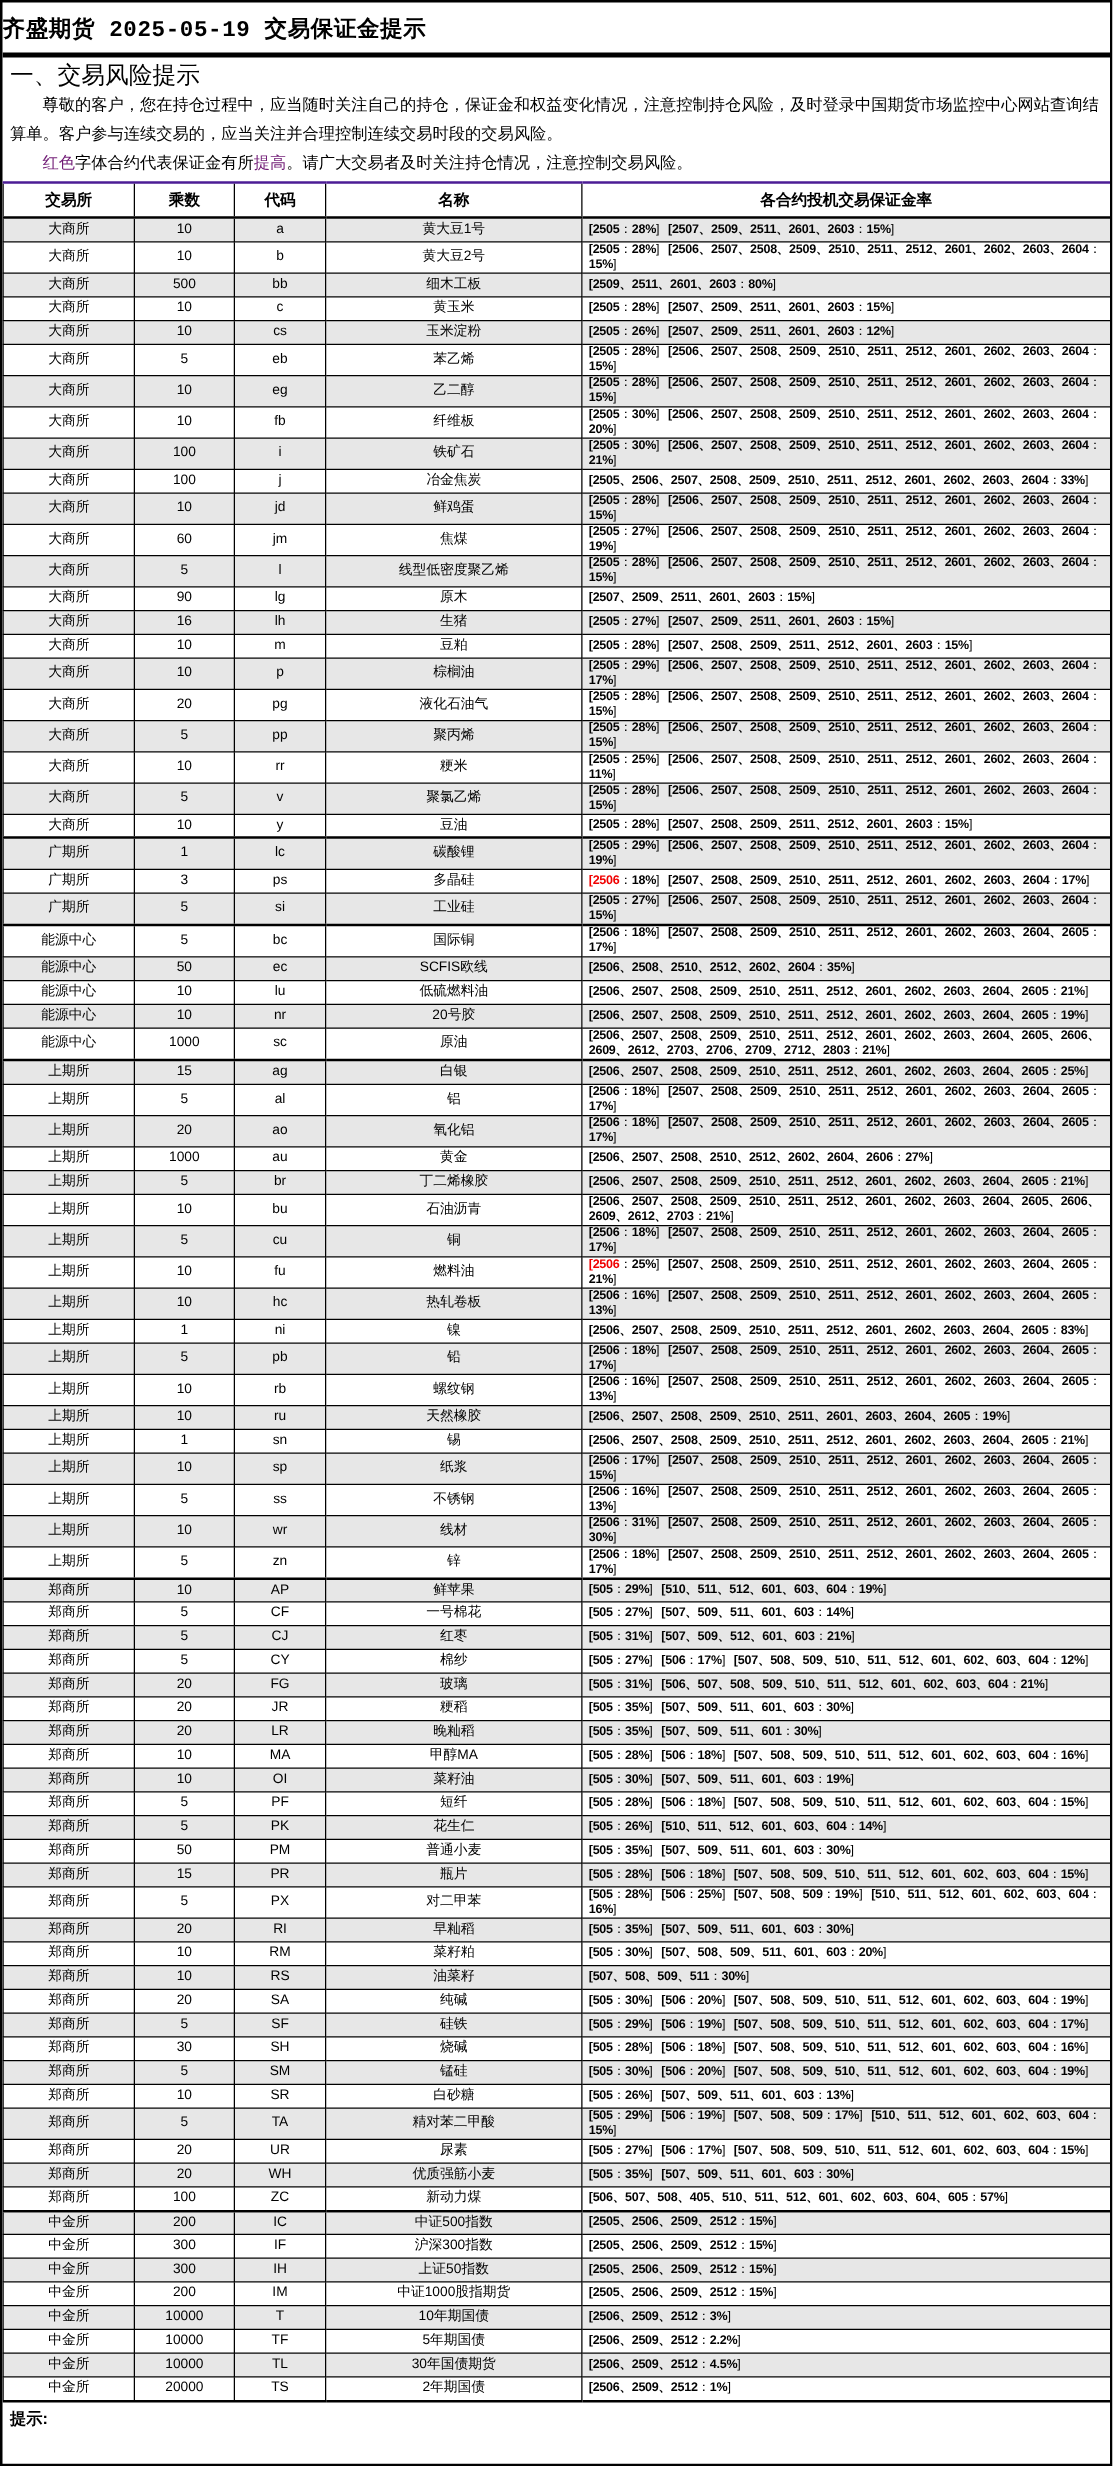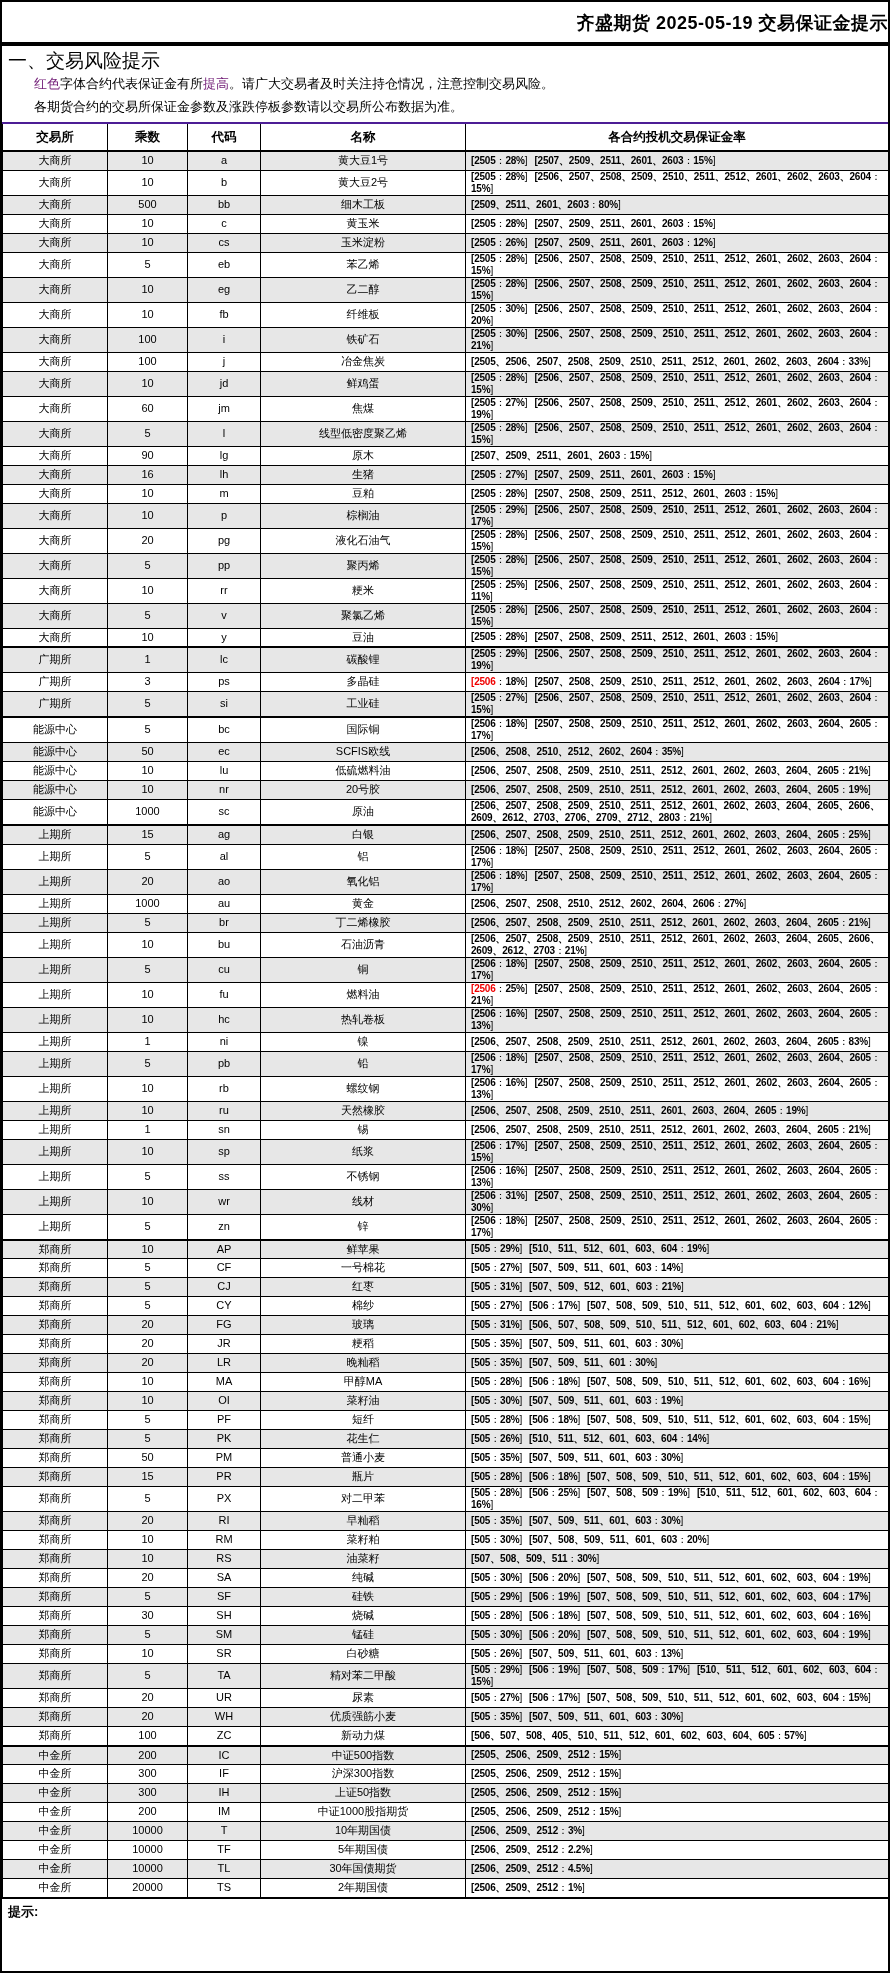--- a/index.html
+++ b/index.html
@@ -3,22 +3,22 @@
 <meta charset="utf-8">
 <style>
   html,body{margin:0;padding:0;background:#fff;}
   .page{
     width:890px;height:1973px;box-sizing:border-box;margin:0 auto;
     border:2px solid #000;background:#fff;color:#000;
     font-family:"Liberation Sans","DejaVu Sans",sans-serif;
     overflow:hidden;
   }
   .title{
-    text-align:right;font-weight:bold;font-size:18px;
-    padding:9px 0 7px 0;letter-spacing:0.5px;
+    text-align:left;font-weight:bold;font-size:18px;
+    padding:9px 0 7px 0;letter-spacing:0.5px;font-family:Liberation Mono, monospace;
   }
   .rule{height:4px;background:#000;}
   .intro{padding:3px 6px 2px 6px;}
   .sec-heading{font-size:19px;line-height:23px;}
   .para{font-size:13px;line-height:23px;margin:0;text-indent:2em;}
   .red{color:#701a75;}
   table{
     border-collapse:collapse;width:100%;table-layout:fixed;
     margin-top:2px;
   }
@@ -49,22 +49,22 @@
 </head>
 <body>
 
 <div class="page">
 
   <div class="title">齐盛期货 2025-05-19 交易保证金提示</div>
   <div class="rule"></div>
 
   <div class="intro">
     <div class="sec-heading">一、交易风险提示</div>
+    <p class="para">尊敬的客户，您在持仓过程中，应当随时关注自己的持仓，保证金和权益变化情况，注意控制持仓风险，及时登录中国期货市场监控中心网站查询结算单。客户参与连续交易的，应当关注并合理控制连续交易时段的交易风险。</p>
     <p class="para"><span class="red">红色</span><span>字体合约代表保证金有所</span><span class="red">提高</span><span>。请广大交易者及时关注持仓情况，注意控制交易风险。</span></p>
-    <p class="para">各期货合约的交易所保证金参数及涨跌停板参数请以交易所公布数据为准。</p>
   </div>
 
   <table>
     <colgroup>
       <col class="col-ex">
         <col class="col-mult">
         <col class="col-code">
         <col class="col-name">
         <col class="col-rate">
     </colgroup>

